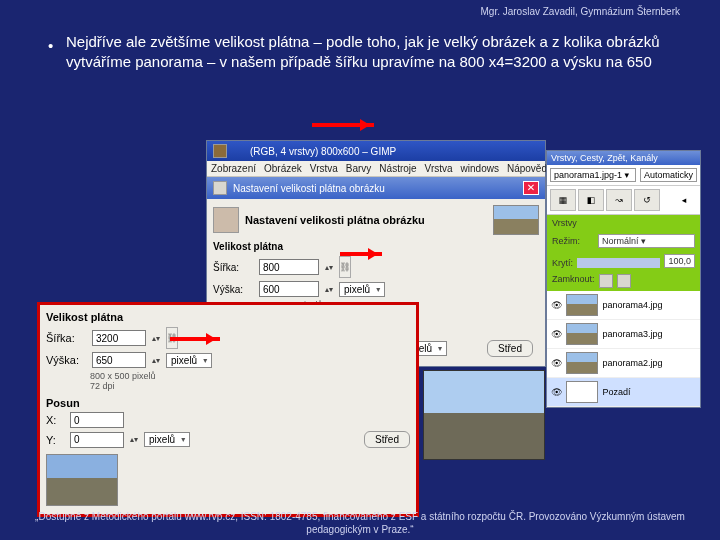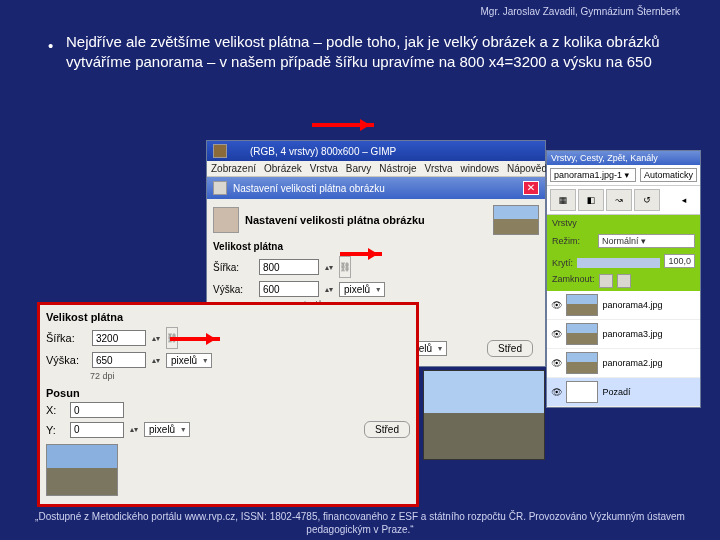--- a/index.html
+++ b/index.html
@@ -119,20 +119,21 @@
       <span class="chev">▴▾</span>
       <span class="link">⛓</span>
     </div>
     <div class="row">
       <span style="width:40px">Výška:</span>
       <input class="n" value="650" style="">
       <span class="chev">▴▾</span>
       <span class="drop">pixelů</span>
     </div>
     <div class="tiny" style="margin-left:44px">
+      <div>800 x 500 pixelů</div>
         <div>72 dpi</div>
     </div>
     <div style="font-weight:bold;font-size:11px;margin:6px 0 2px">Posun</div>
     <div class="row">
       <span style="width:18px">X:</span>
       <input class="n" value="0" style="">
     </div>
     <div class="row">
       <span style="width:18px">Y:</span>
       <input class="n" value="0" style="">

